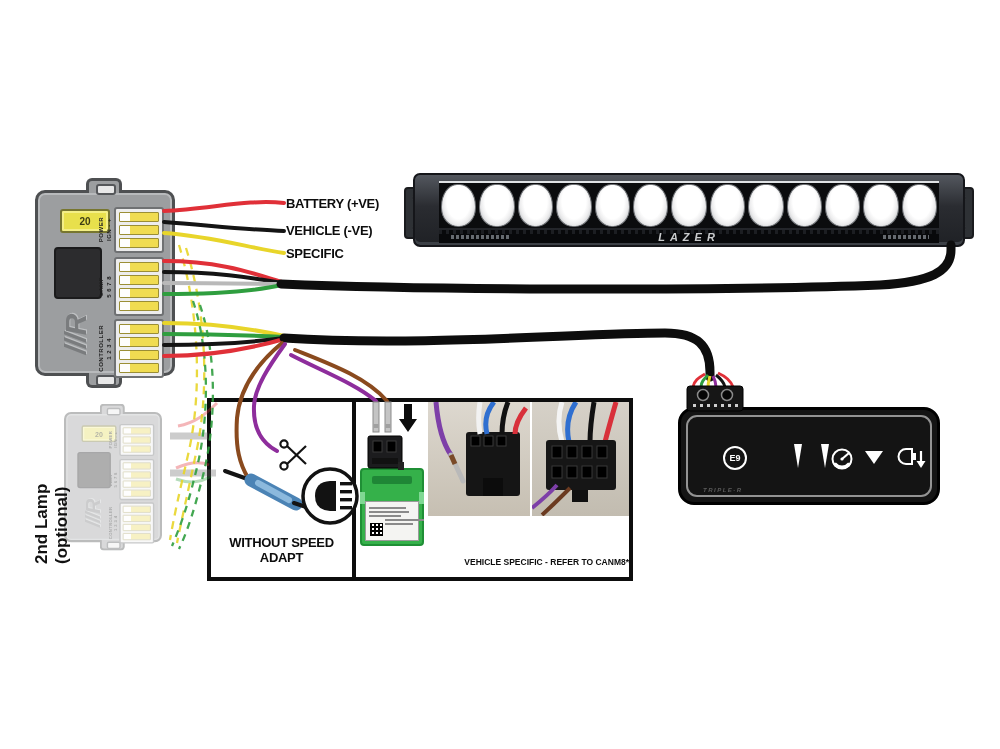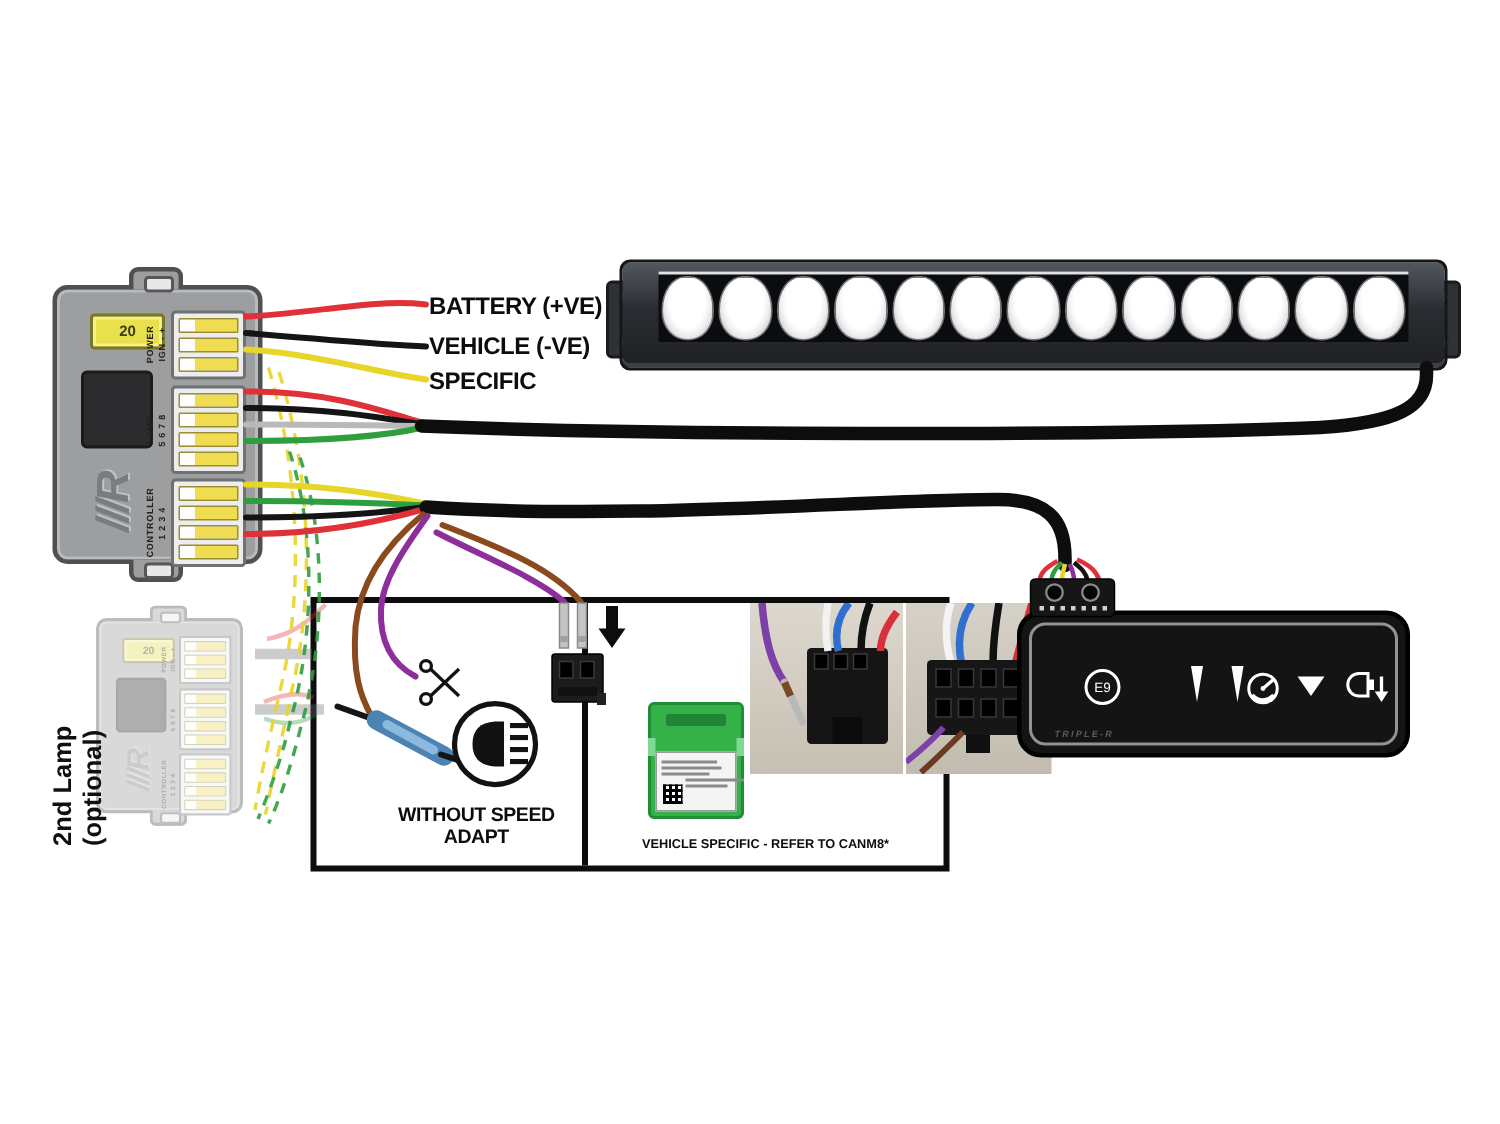--- a/index.html
+++ b/index.html
@@ -36,50 +36,50 @@
   .conn-power{top:14px;} .conn-lamp{top:64px;} .conn-controller{top:126px;}
   .conn-pins{background:#ededed;border:2px solid #6f7173;border-radius:3px;padding:3px;display:flex;flex-direction:column;gap:3px;box-sizing:border-box;}
   .pin{display:block;height:8px;background:linear-gradient(90deg,#fdfdfd 0 10px,#f0dc51 10px);border:1px solid #9a8e35;border-radius:1px;}
   .conn-label{position:absolute;left:-16px;top:0;height:100%;display:flex;flex-direction:row;gap:1px;align-items:center;}
   .conn-label span{writing-mode:vertical-rl;transform:rotate(180deg);font-size:6px;font-weight:bold;color:#222;letter-spacing:.5px;line-height:7px;white-space:nowrap;}
   .ghost{left:64px;top:412px;transform:scale(.7);transform-origin:top left;opacity:.38;filter:grayscale(.15);}
 
   .vlabel{position:absolute;left:32px;top:404px;height:160px;writing-mode:vertical-rl;transform:rotate(180deg);font-size:17px;font-weight:bold;color:#101010;letter-spacing:0;}
 
   
-  .wlabel{position:absolute;left:286px;font-size:16px;font-weight:bold;color:#0d0d0d;letter-spacing:-.3px;white-space:nowrap;}
+  .wlabel{position:absolute;left:286px;font-size:13px;font-weight:bold;color:#0d0d0d;letter-spacing:-.3px;white-space:nowrap;}
   .wl-1{top:196px;} .wl-2{top:223px;} .wl-3{top:246px;}
 
   
   .inset{position:absolute;left:207px;top:398px;width:426px;height:183px;border:4px solid #0d0d0d;background:#fff;box-sizing:border-box;display:flex;}
-  .panel{position:relative;height:100%;margin-left:36px;}
+  .panel{position:relative;height:100%;}
   .panel.left{width:145px;border-right:4px solid #0d0d0d;box-sizing:border-box;}
   .panel.right{flex:1;}
   .caption{position:absolute;left:0;right:0;text-align:center;font-weight:bold;color:#0d0d0d;font-size:13.5px;letter-spacing:-.3px;}
   .panel.left .caption{bottom:12px;font-size:13px;}
   .panel.right .caption{bottom:24px;font-size:14px;}
-  .subcaption{position:absolute;left:0;right:0;bottom:10px;text-align:left;font-weight:bold;color:#0d0d0d;font-size:8.5px;letter-spacing:0;}
+  .subcaption{position:absolute;left:0;right:0;bottom:10px;text-align:right;font-weight:bold;color:#0d0d0d;font-size:8.5px;letter-spacing:0;}
   .photo{position:absolute;top:0;height:114px;overflow:hidden;}
   .photo1{left:72px;width:102px;background:linear-gradient(#ddd8cf,#c6bfb2);}
   .photo2{left:176px;width:97px;background:linear-gradient(#d6d1c8,#c2bcb0);}
   .canm8{position:absolute;left:4px;top:66px;width:64px;height:78px;background:#35b14a;border:2px solid #1f8f35;border-radius:4px;box-sizing:border-box;}
   .canm8-mark{position:absolute;left:10px;top:6px;width:40px;height:8px;background:rgba(0,70,25,.4);border-radius:2px;}
   .clip{position:absolute;top:22px;width:5px;height:12px;background:#7fd893;}
   .clip.c-l{left:-2px;} .clip.c-r{right:-2px;}
   .canm8-label{position:absolute;left:3px;right:3px;bottom:3px;height:40px;background:#f4f4f2;border:1px solid #9a9a9a;padding:3px;box-sizing:border-box;}
   .qr{position:absolute;left:4px;bottom:4px;width:13px;height:13px;background-image:repeating-linear-gradient(0deg,#000 0 2px,transparent 2px 4px),repeating-linear-gradient(90deg,#000 0 2px,#fff 2px 4px);}
   .lbl-line{height:2px;background:#8a8a8a;margin:2px 0 0 0;}
   .ll1{width:80%;} .ll2{width:88%;} .ll3{width:70%;} .ll4{width:84%;margin-left:16px;} .ll5{width:60%;margin-left:16px;}
 
   
   .switchpanel{position:absolute;left:678px;top:407px;width:262px;height:98px;background:#141414;border:3px solid #000;border-radius:16px;box-sizing:border-box;}
   .sp-border{position:absolute;inset:5px;border:2px solid #bdbdbd;border-radius:11px;opacity:.75;}
   .sp-icon{position:absolute;}
   .emark{left:42px;top:36px;width:24px;height:24px;border:2px solid #fff;border-radius:50%;display:flex;align-items:center;justify-content:center;box-sizing:border-box;}
-  .emark span{color:#fff;font-size:9px;font-weight:normal;}
+  .emark span{color:#fff;font-size:9px;font-weight:bold;}
   .ic-spike{left:111px;top:32px;} .ic-gauge{left:138px;top:32px;} .ic-tri{left:183px;top:40px;} .ic-dip{left:216px;top:36px;}
   .sp-brand{position:absolute;left:22px;bottom:9px;font-size:6px;font-weight:bold;font-style:italic;letter-spacing:1.5px;color:#5c5c5c;}
 
   
   svg.wires{position:absolute;inset:0;width:1000px;height:749px;z-index:30;pointer-events:none;}
 </style>
 </head>
 <body>
 
 <div class="stage">
@@ -102,20 +102,25 @@
           <span class="lens"></span>
           <span class="lens"></span>
           <span class="lens"></span>
           <span class="lens"></span>
           <span class="lens"></span>
           <span class="lens"></span>
           <span class="lens"></span>
           <span class="lens"></span>
           <span class="lens"></span>
         </div>
+      <div class="lb-strip">
+        <span class="lb-fineprint fp-left"></span>
+        <span class="lb-brand">LAZER</span>
+        <span class="lb-fineprint fp-right"></span>
+      </div>
     </div>
   </div>
 
   <div class="ctrl">
     <div class="ctrl-tab tab-top">
         <span class="tab-hole"></span>
       </div>
     <div class="ctrl-tab tab-bottom">
         <span class="tab-hole"></span>
       </div>

